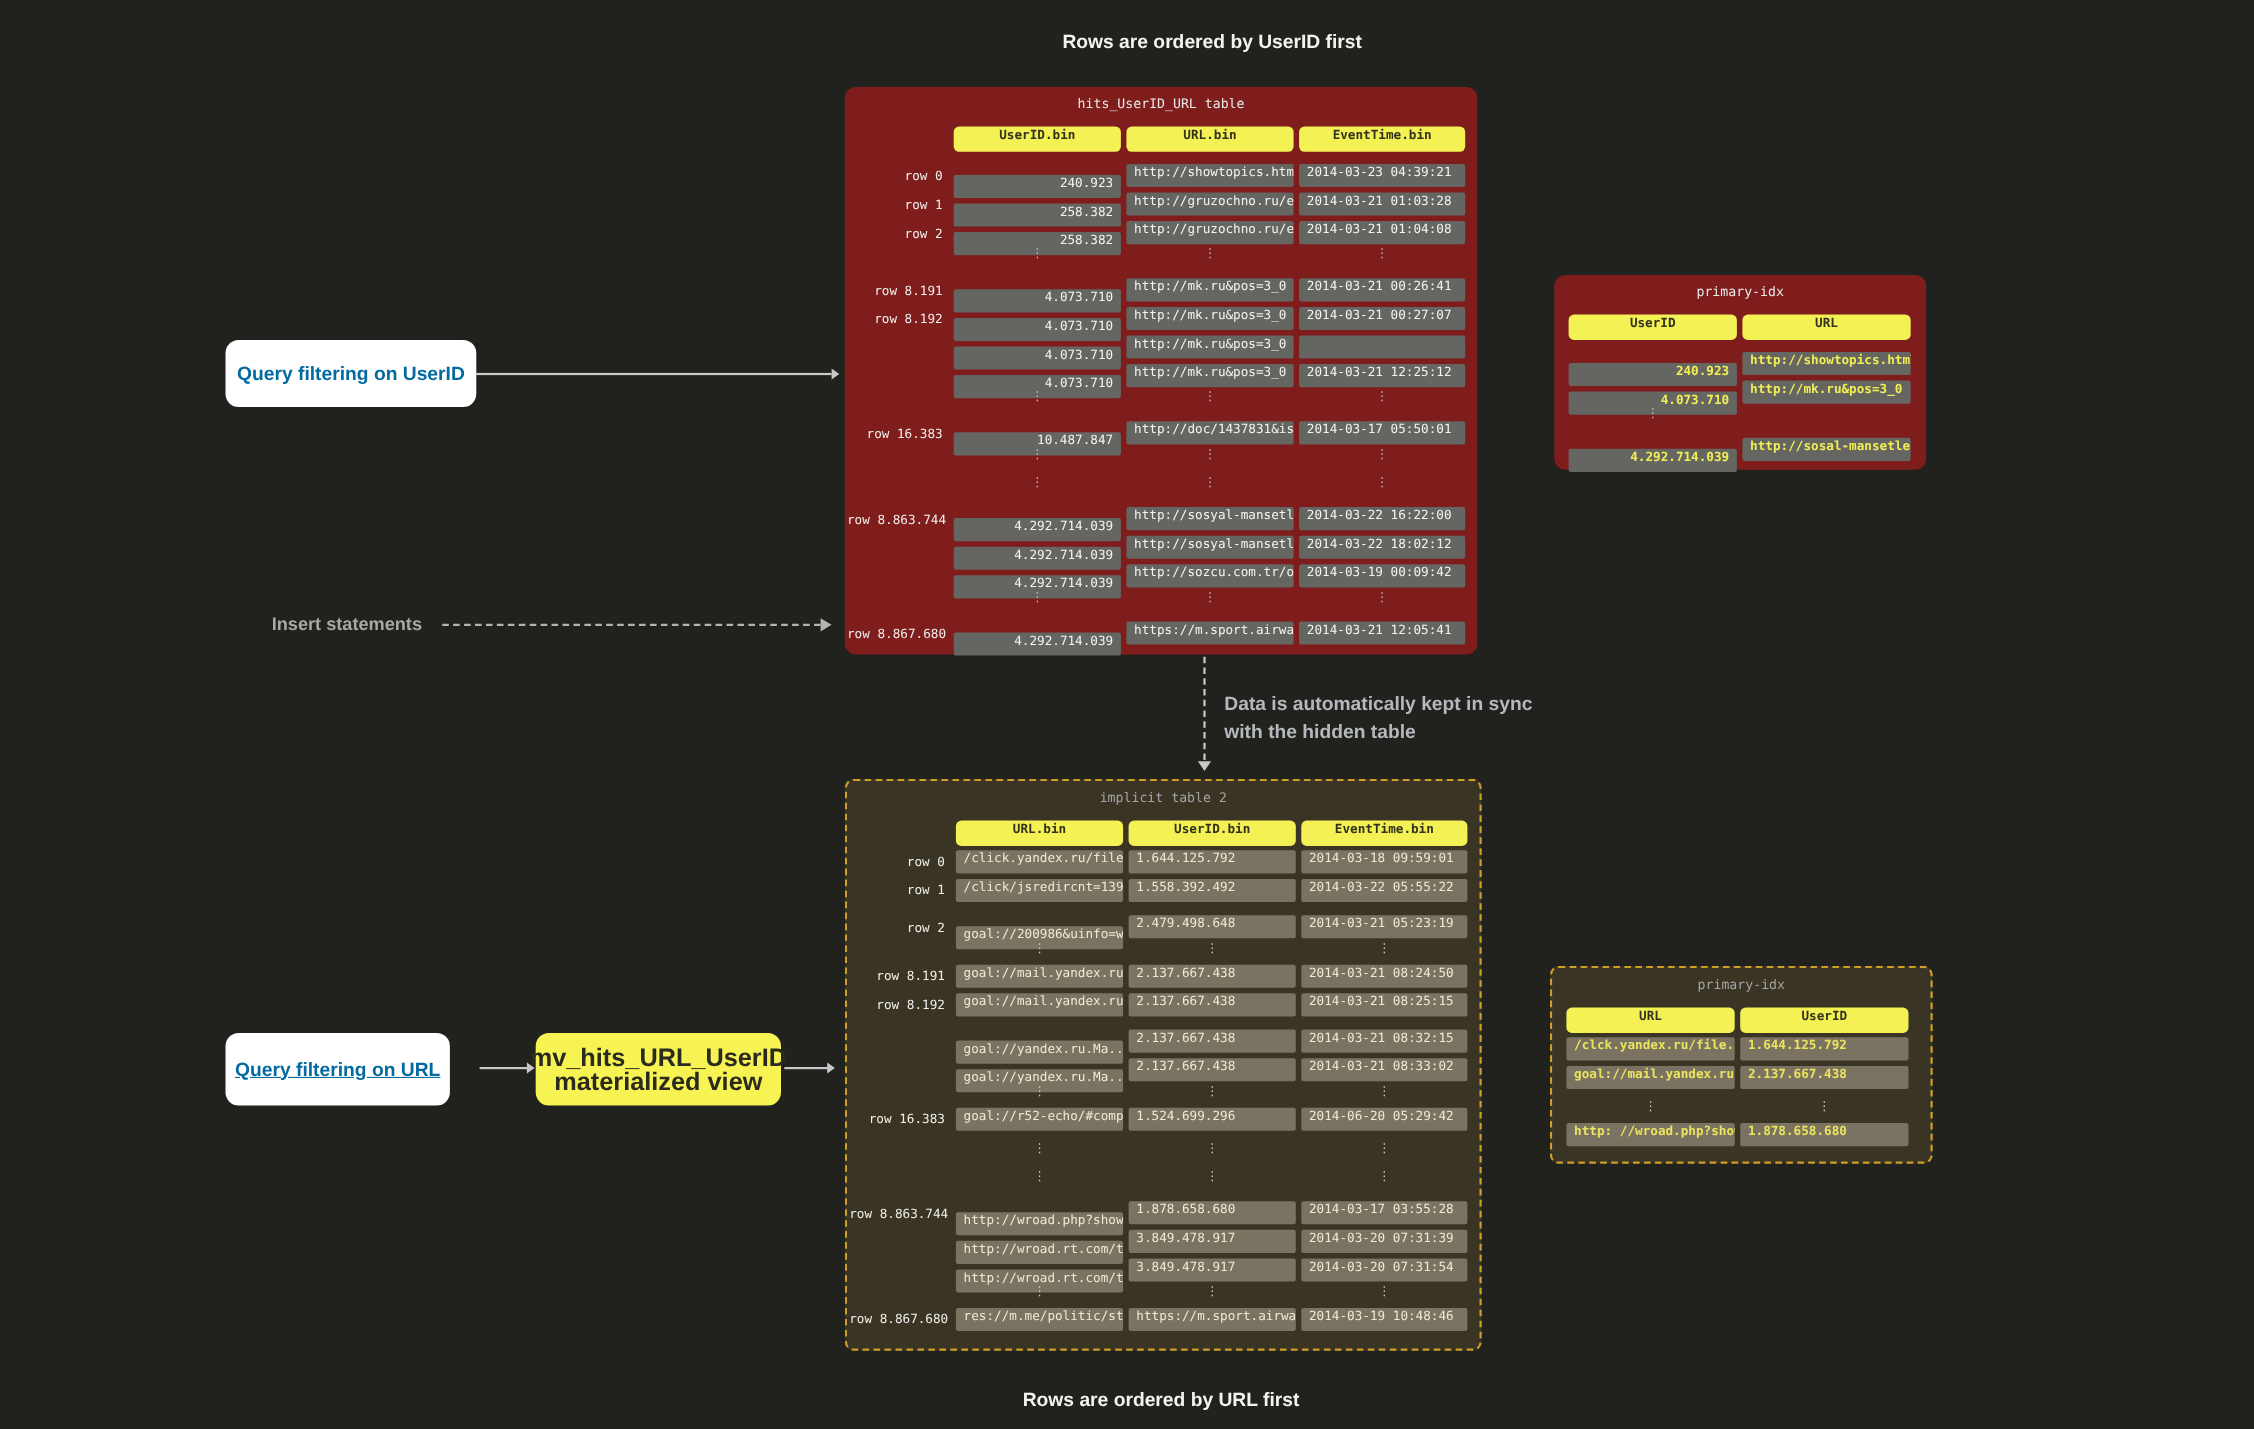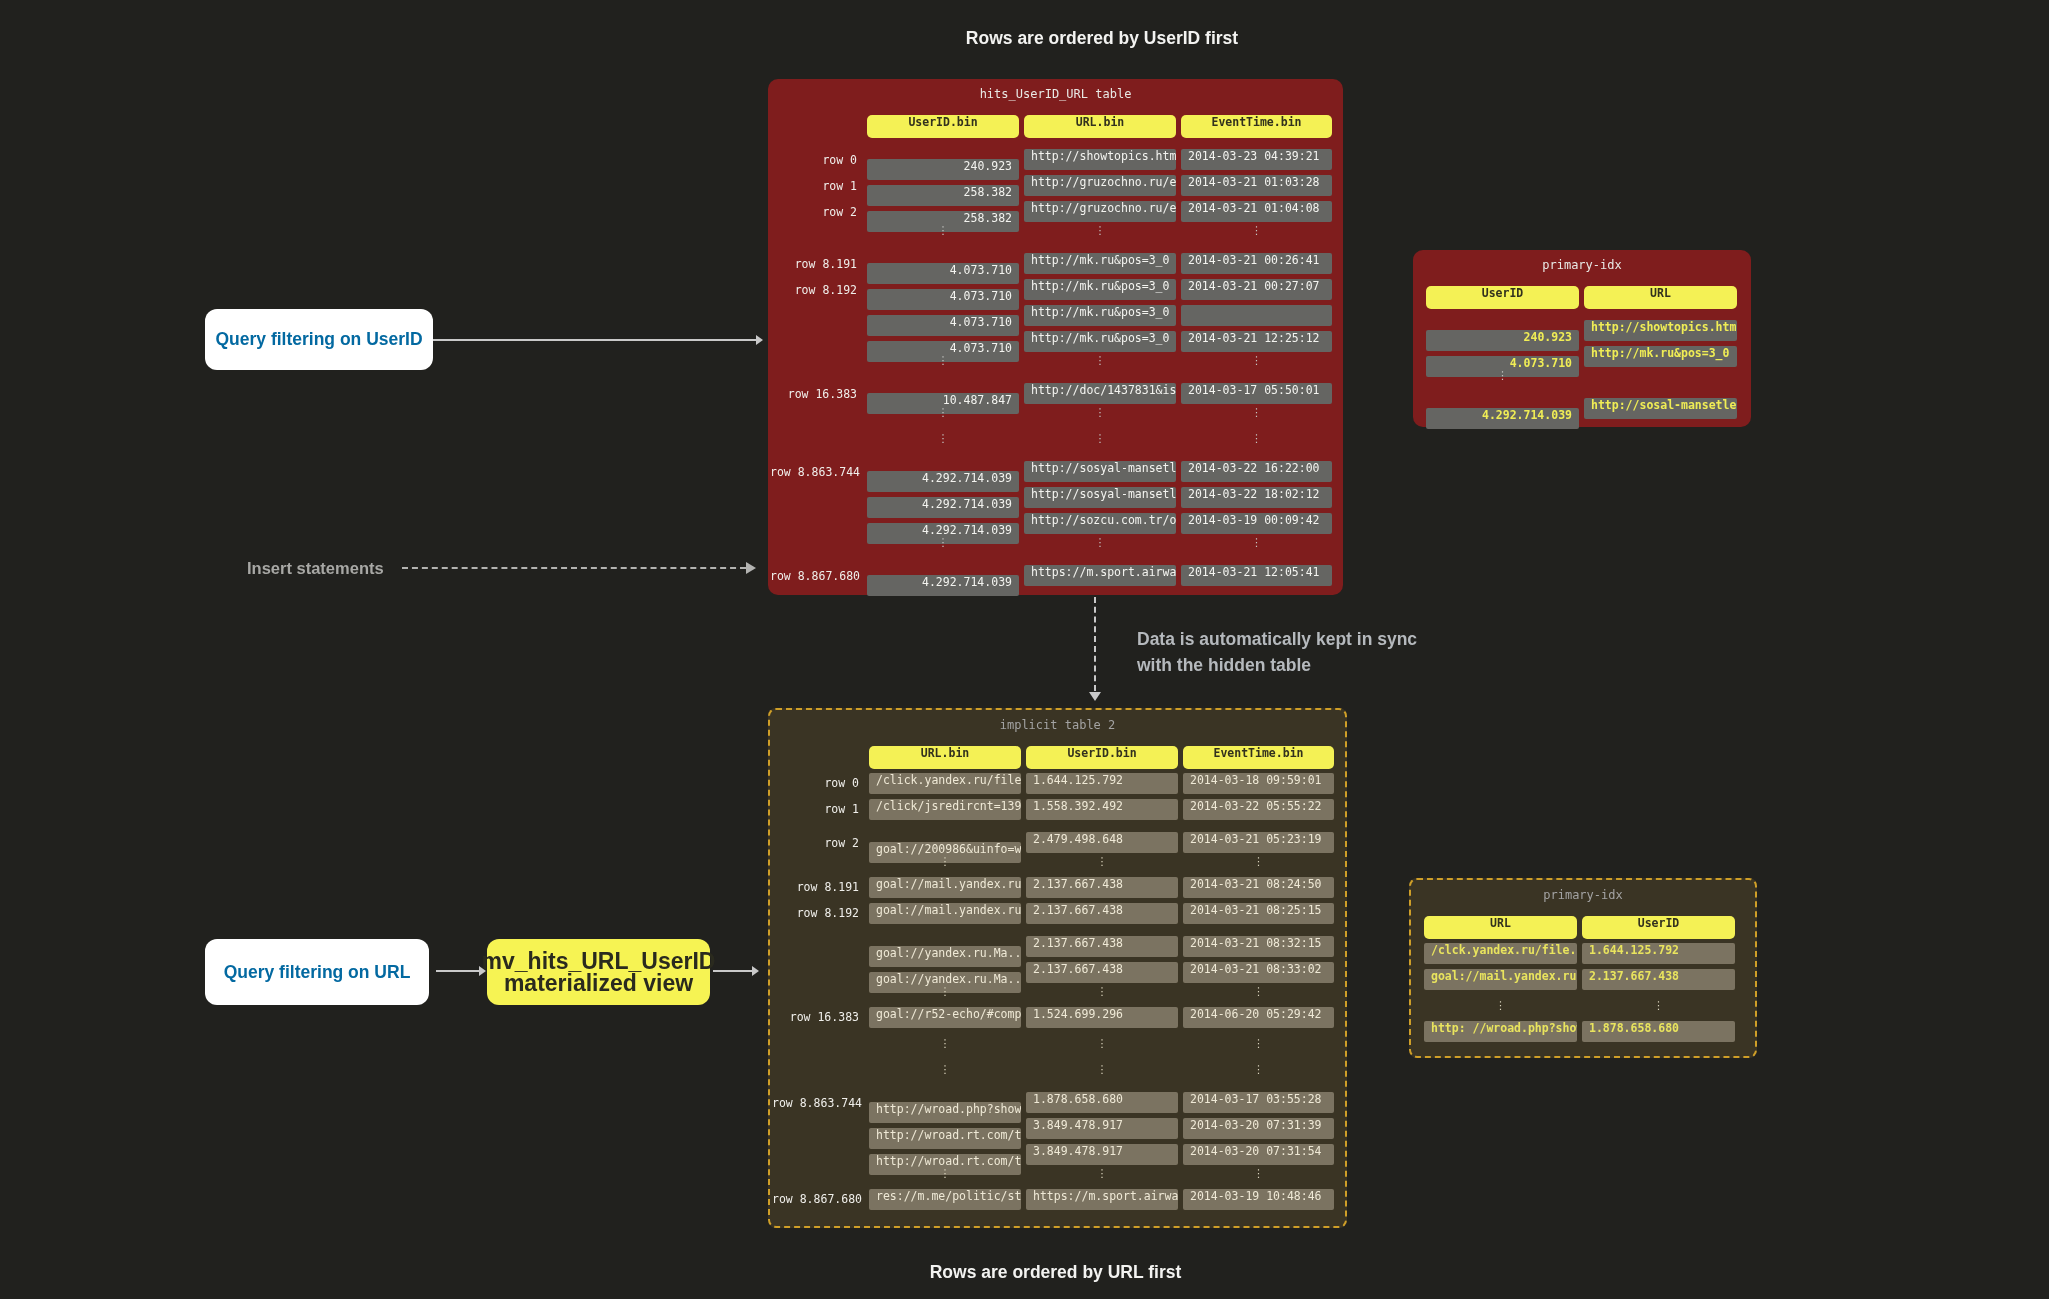--- a/index.html
+++ b/index.html
@@ -44,21 +44,21 @@
     position:absolute;background:#ffffff;border-radius:12px;
     display:flex;align-items:center;justify-content:center;
     font-weight:bold;font-size:17.5px;color:#0369a1;text-align:center;
   }
   .box-yellow{
     position:absolute;background:#f6f353;border-radius:12px;
     display:flex;flex-direction:column;align-items:center;justify-content:center;
     font-weight:bold;font-size:23px;line-height:22px;color:#2a2a1e;text-align:center;
   }
   .insert-label{position:absolute;font-weight:bold;font-size:16.5px;color:#a8a8a5;line-height:20px;}
-  .sync{position:absolute;font-weight:bold;font-size:17.5px;color:#b5b9bd;line-height:26px;margin-left:24px;}
+  .sync{position:absolute;font-weight:bold;font-size:17.5px;color:#b5b9bd;line-height:26px;}
   .hline{position:absolute;border-top:2px solid #c9c9c9;}
   .hdash{position:absolute;border-top:2px dashed #b3b3b1;}
   .vdash{position:absolute;border-left:2px dashed #c9c9c9;}
   .ah-right{position:absolute;width:0;height:0;border-top:5px solid transparent;border-bottom:5px solid transparent;border-left:7px solid #c9c9c9;}
   .ah-right.big{border-top-width:6px;border-bottom-width:6px;border-left-width:10px;border-left-color:#b3b3b1;}
   .ah-down{position:absolute;width:0;height:0;border-left:6px solid transparent;border-right:6px solid transparent;border-top:9px solid #c9c9c9;}
 </style>
 </head>
 <body>
 
@@ -347,21 +347,21 @@
 <div class="hdash" style="left:402px;top:567px;width:344px;"></div>
 <div class="ah-right big" style="left:746px;top:562px;"></div>
 
 <div class="vdash" style="left:1094px;top:597px;height:94px;"></div>
 <div class="ah-down" style="left:1089px;top:692px;"></div>
 <div class="sync" style="left:1113px;top:626px;">
   <div>Data is automatically kept in sync</div>
   <div>with the hidden table</div>
 </div>
 
-<div class="box-white" style="left:205px;top:939px;width:224px;height:66px;">
+<div class="box-white" style="left:205px;top:939px;width:204px;height:66px;text-decoration:underline;">
   <span>Query filtering on URL</span>
 </div>
 <div class="hline" style="left:436px;top:970px;width:44px;"></div>
 <div class="ah-right" style="left:479px;top:966px;"></div>
 
 <div class="box-yellow" style="left:487px;top:939px;width:223px;height:66px;">
   <span>mv_hits_URL_UserID</span>
   <span>materialized view</span>
 </div>
 <div class="hline" style="left:713px;top:970px;width:40px;"></div>

